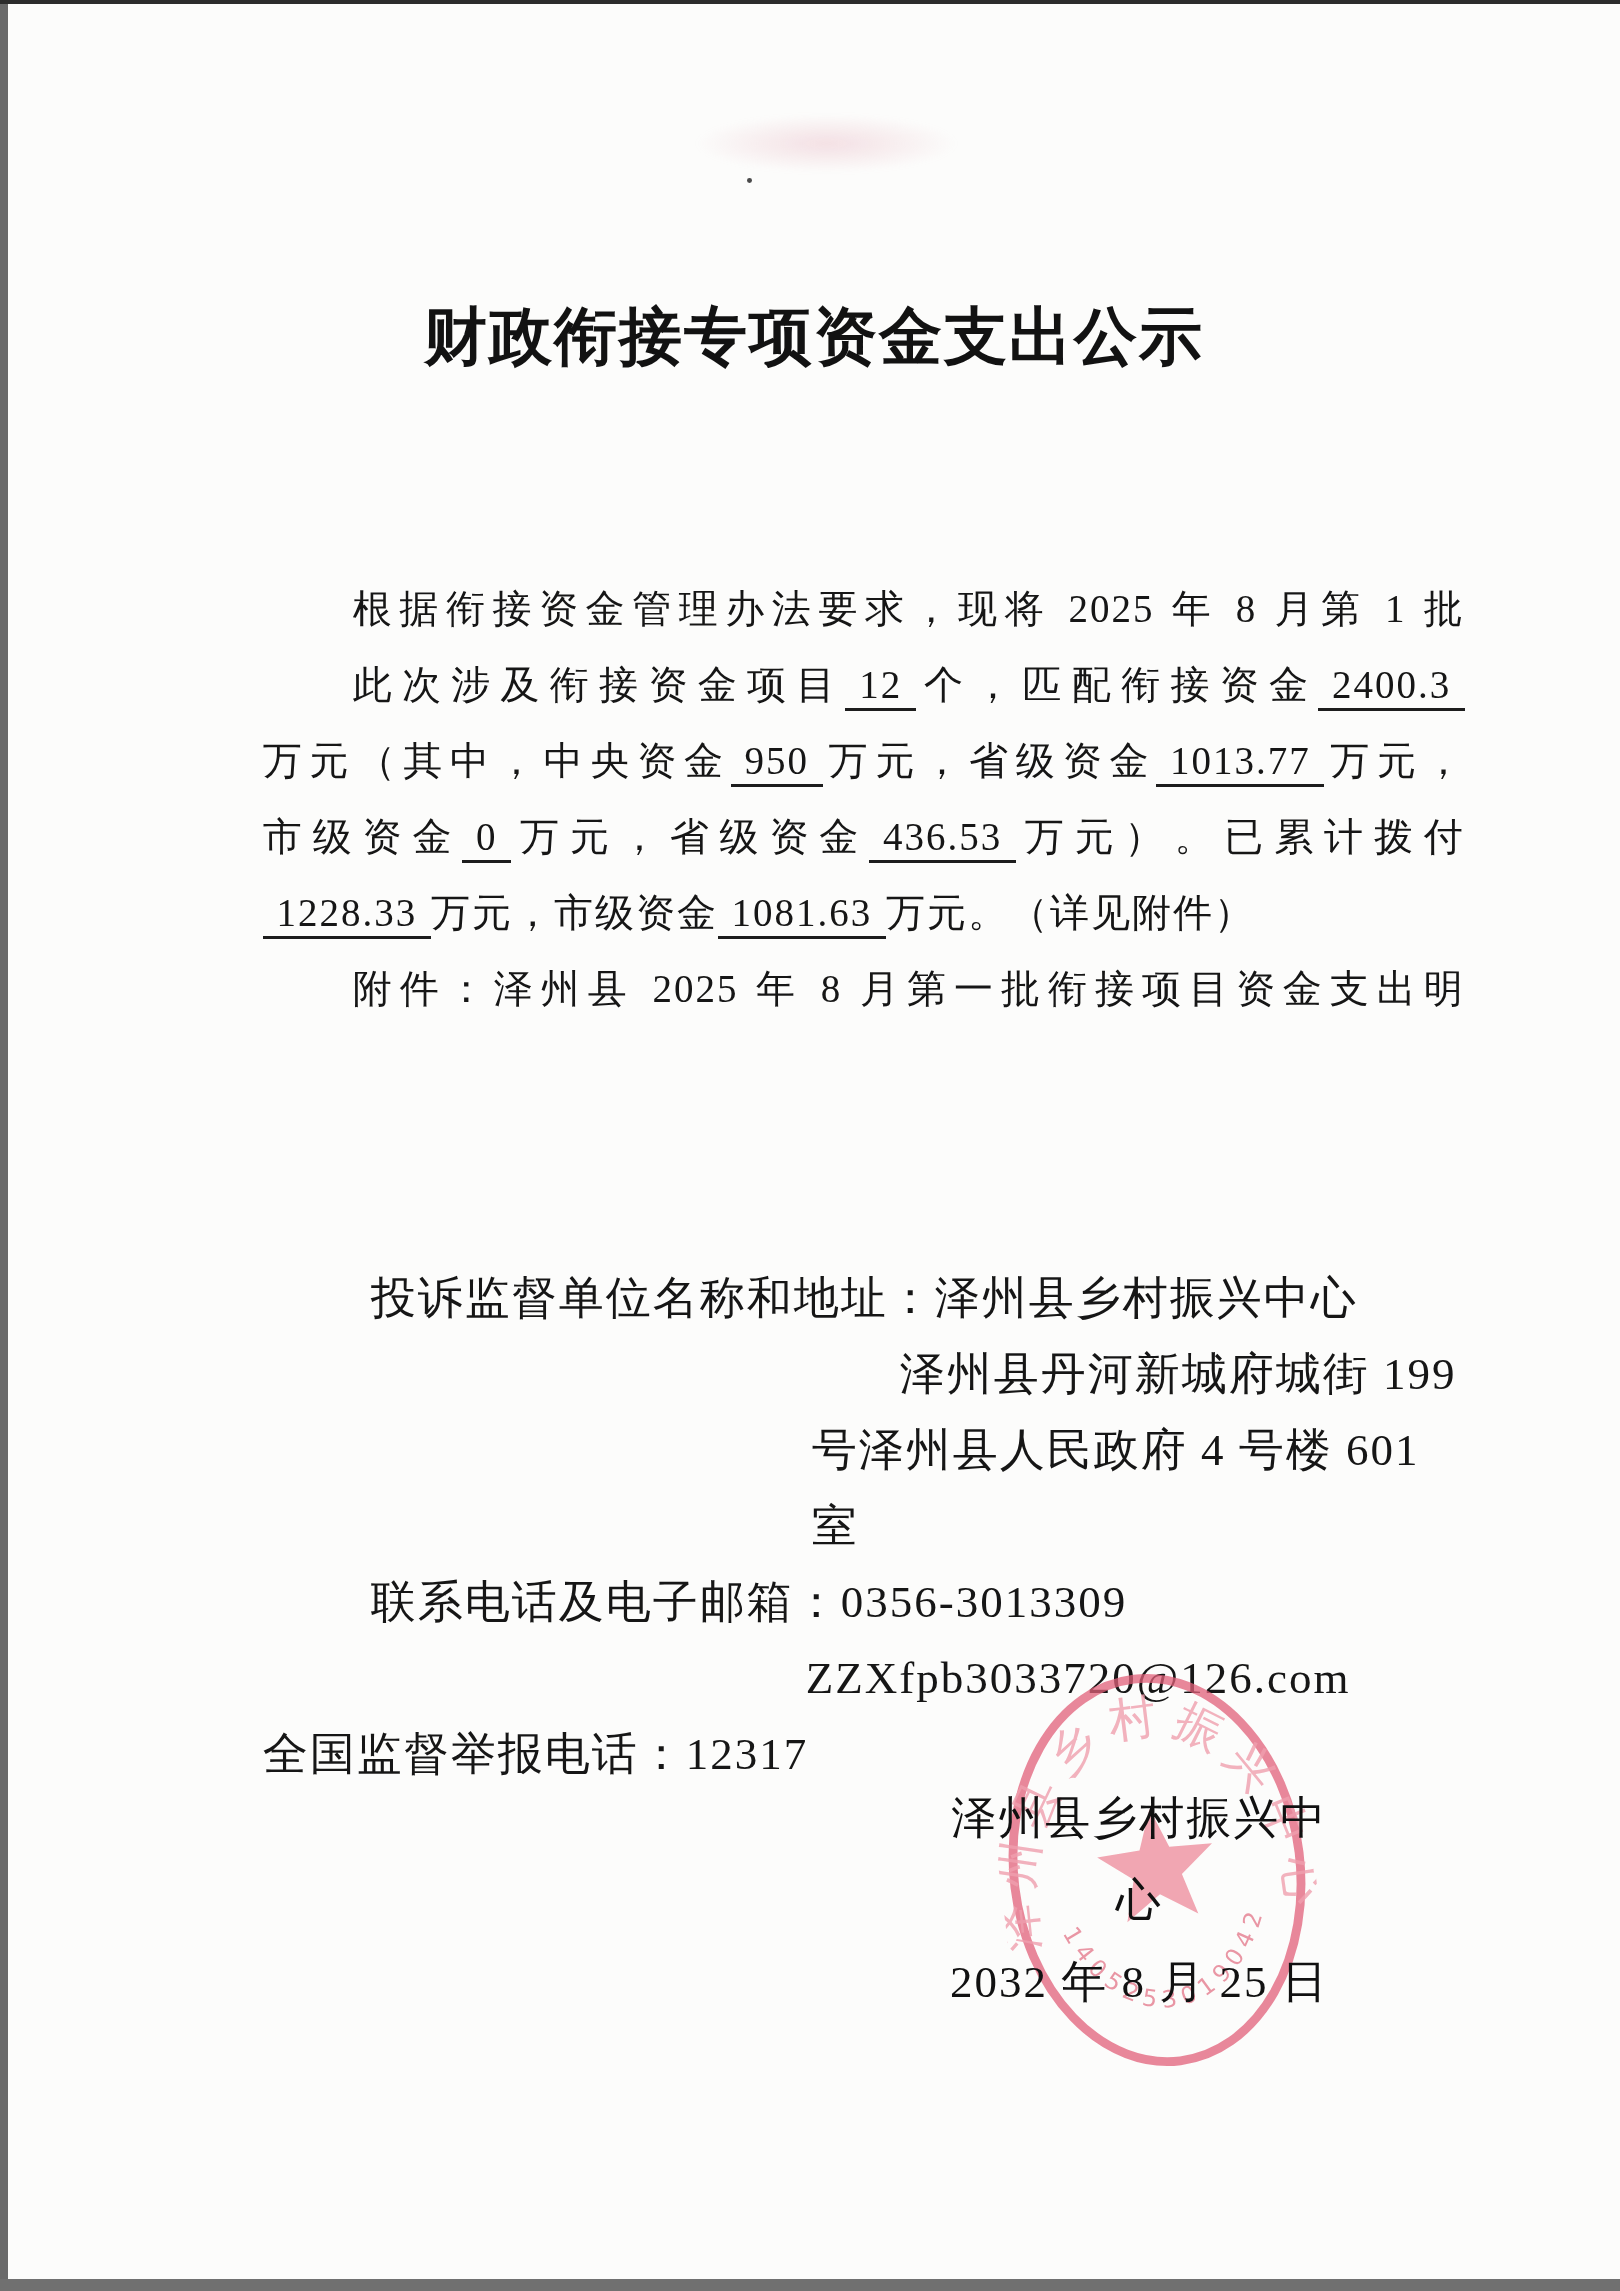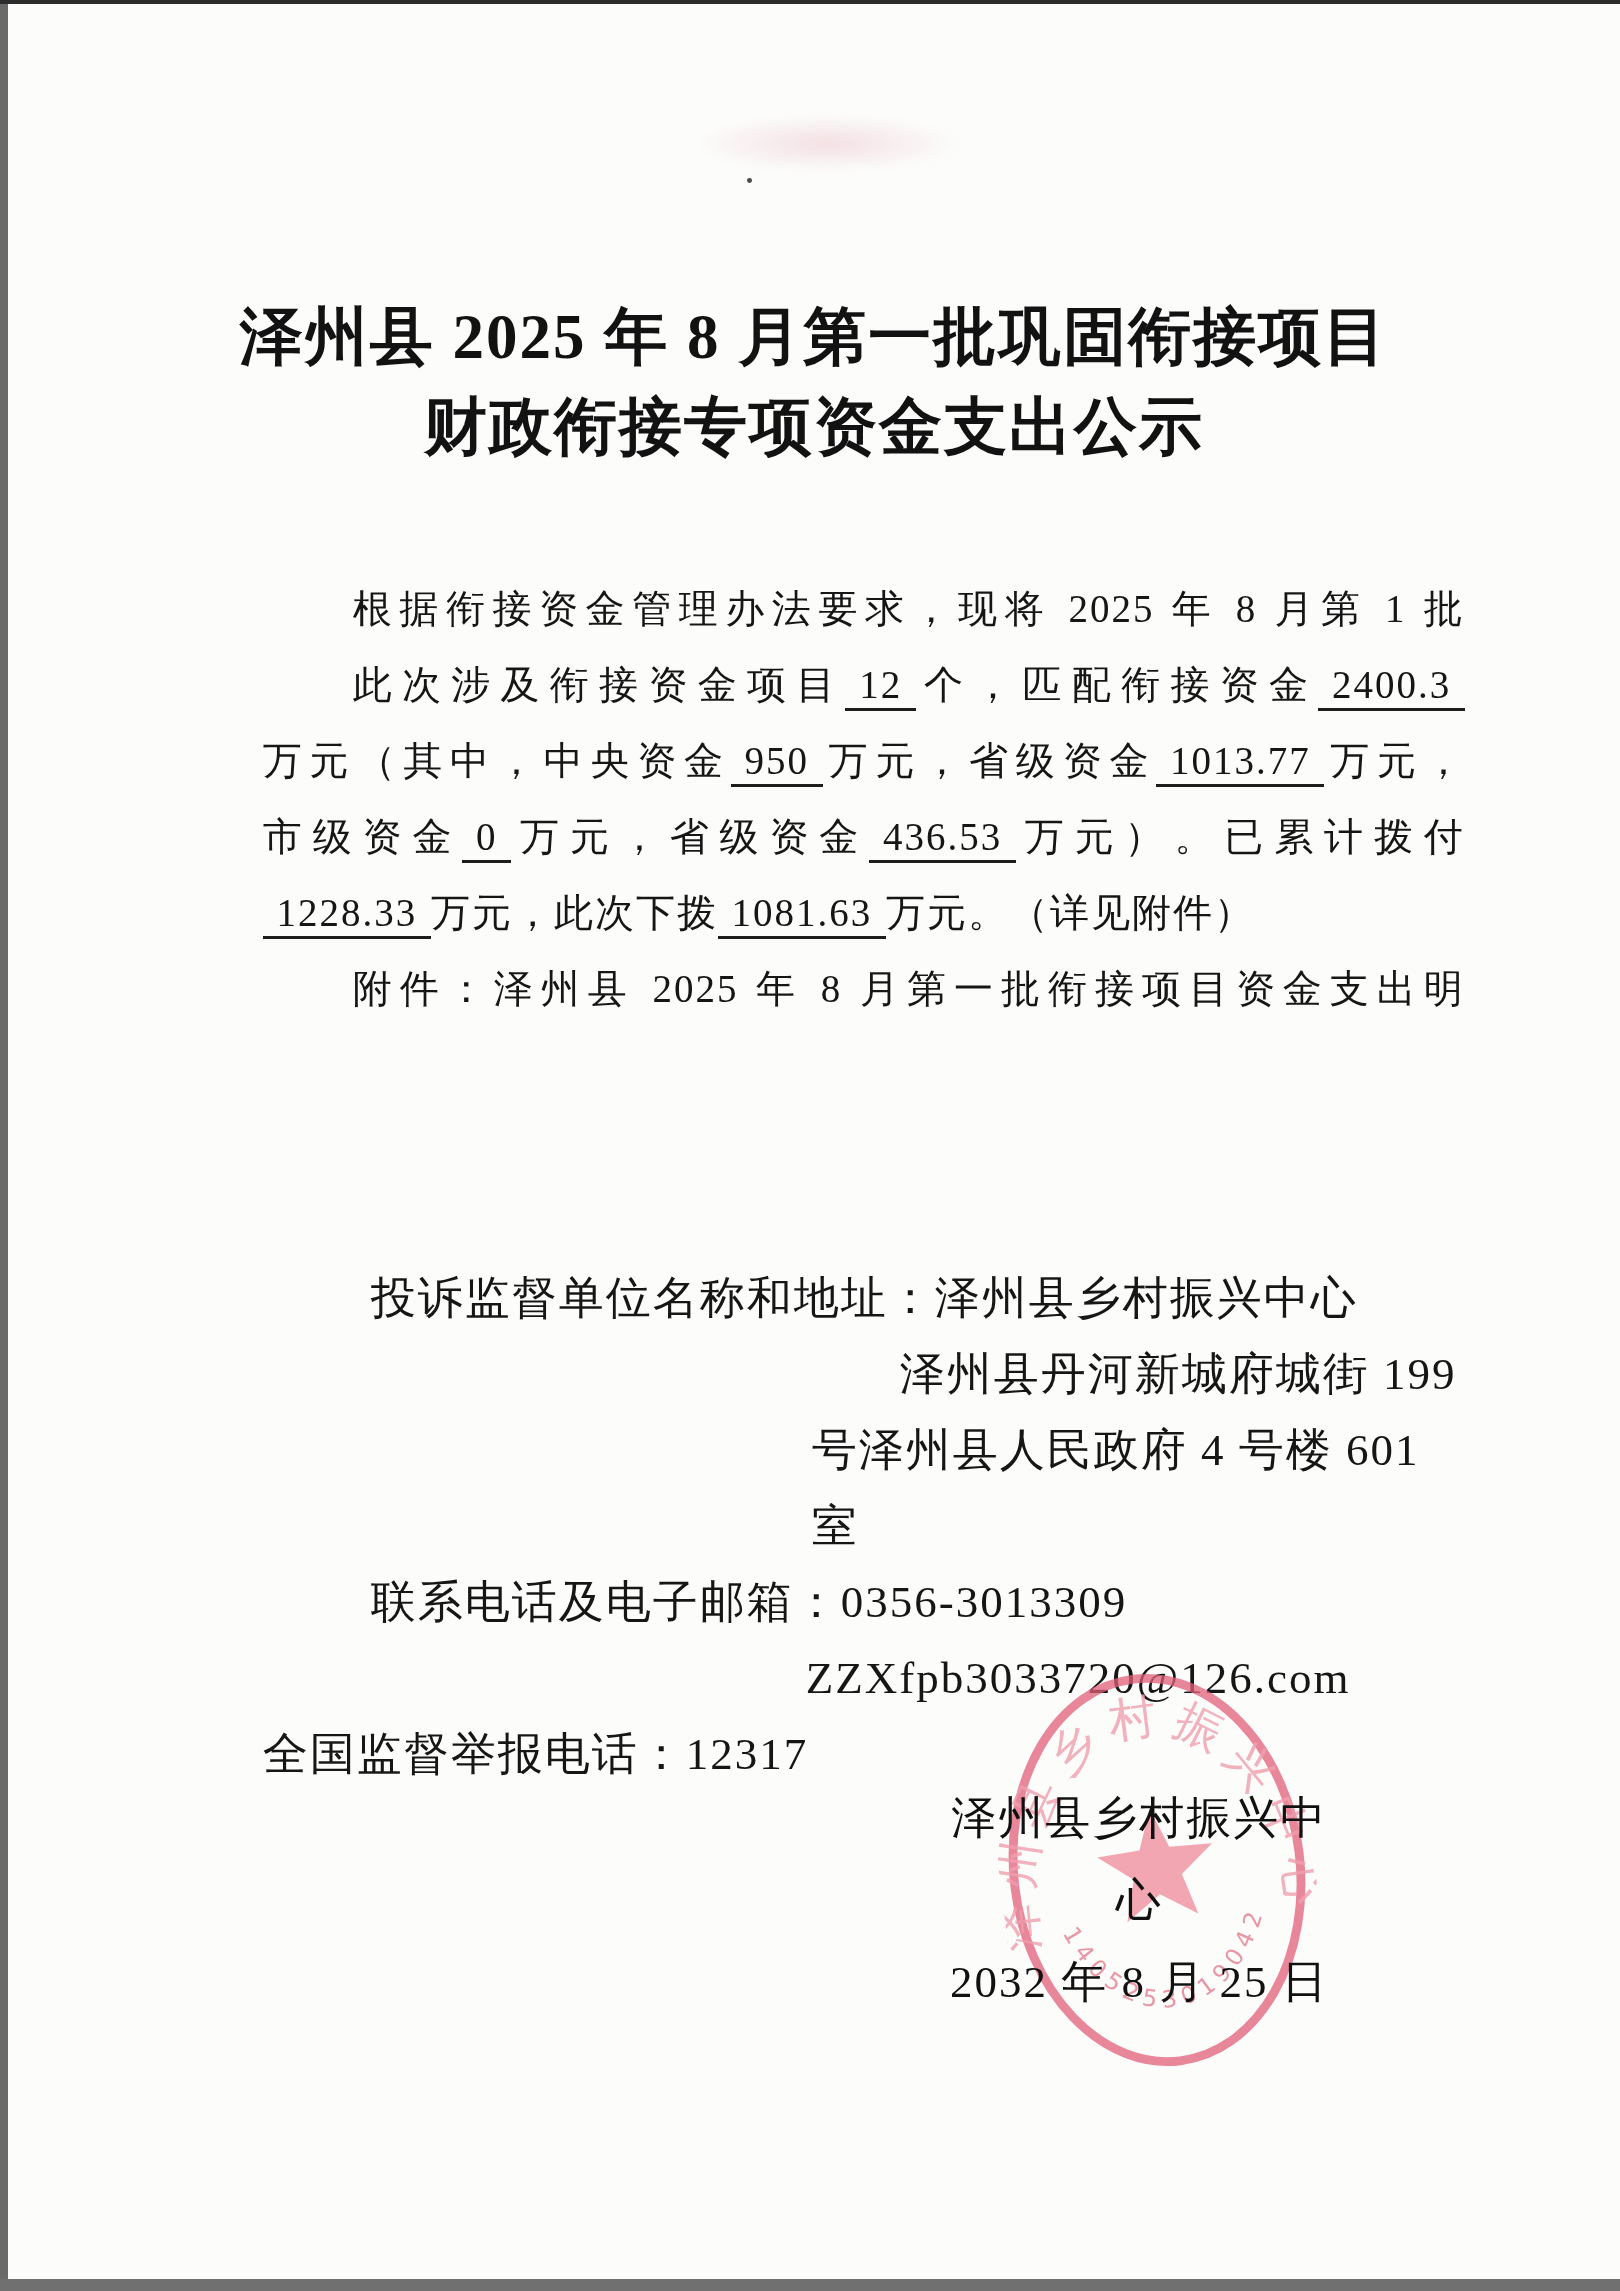--- a/index.html
+++ b/index.html
@@ -66,30 +66,29 @@
 
 <div class="top-strip"></div>
 <div class="bottom-strip"></div>
 
 <div class="page">
 
   <div class="smudge"></div>
   <div class="speck"></div>
 
   <div class="title">
-    <div>泽州县 2025 年 8 月第一批巩固衔接项目</div>
     <div>财政衔接专项资金支出公示</div>
   </div>
 
   <div class="body-block">
       <div class="bline ind j"><span>根据衔接资金管理办法要求，现将 2025 年 8 月第 1 批</span></div>
       <div class="bline ind j"><span>此次涉及衔接资金项目</span><span class="u">12</span><span>个，匹配衔接资金</span><span class="u">2400.3</span></div>
       <div class="bline j"><span>万元（其中，中央资金</span><span class="u">950</span><span>万元，省级资金</span><span class="u">1013.77</span><span>万元，</span></div>
       <div class="bline j"><span>市级资金</span><span class="u">0</span><span>万元，省级资金</span><span class="u">436.53</span><span>万元）。已累计拨付</span></div>
-      <div class="bline"><span class="u">1228.33</span><span>万元，此次下拨</span><span class="u">1081.63</span><span>万元。（详见附件）</span></div>
+      <div class="bline"><span class="u">1228.33</span><span>万元，市级资金</span><span class="u">1081.63</span><span>万元。（详见附件）</span></div>
       <div class="bline ind j"><span>附件：泽州县 2025 年 8 月第一批衔接项目资金支出明</span></div>
     </div>
 
   <div class="contact-block">
     <div class="c1">投诉监督单位名称和地址：泽州县乡村振兴中心</div>
     <div class="c2">泽州县丹河新城府城街 199</div>
     <div class="c3">号泽州县人民政府 4 号楼 601 室</div>
     <div class="c4">联系电话及电子邮箱：0356-3013309</div>
     <div class="c5">ZZXfpb3033720@126.com</div>
     <div class="c6">全国监督举报电话：12317</div>

